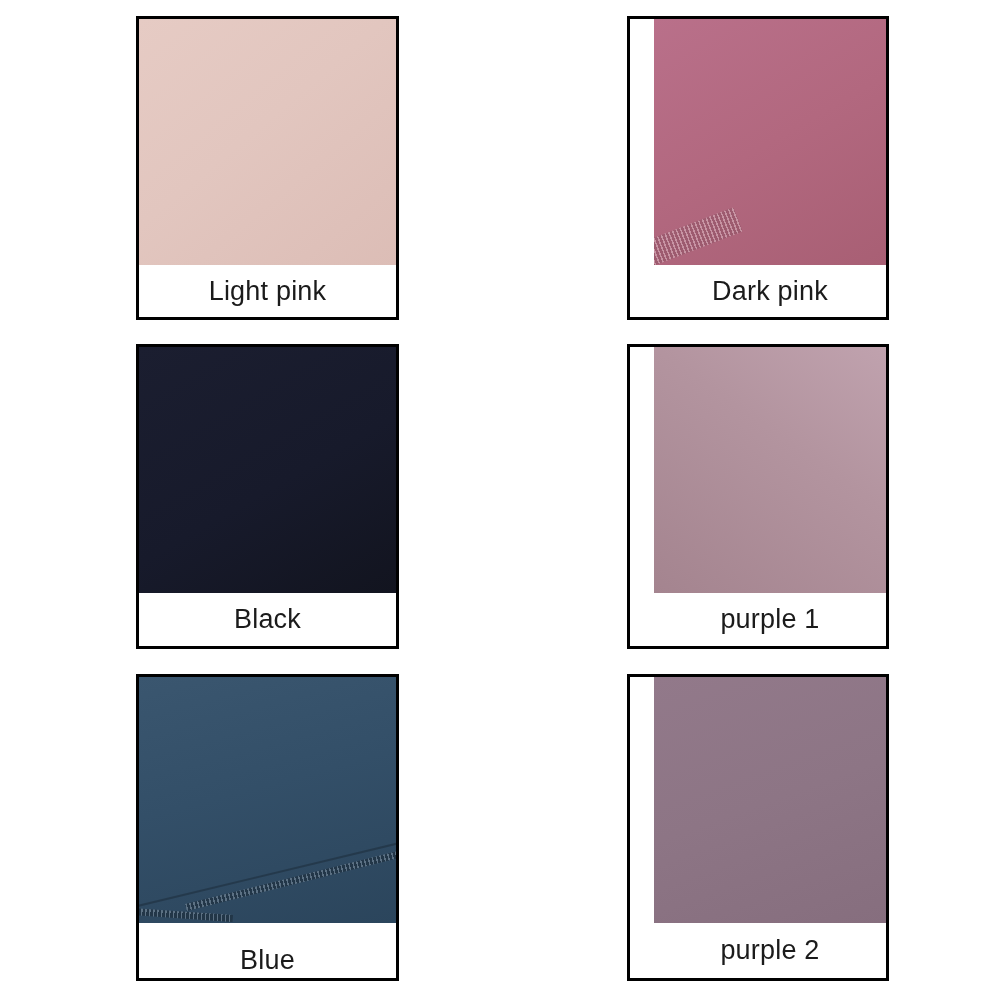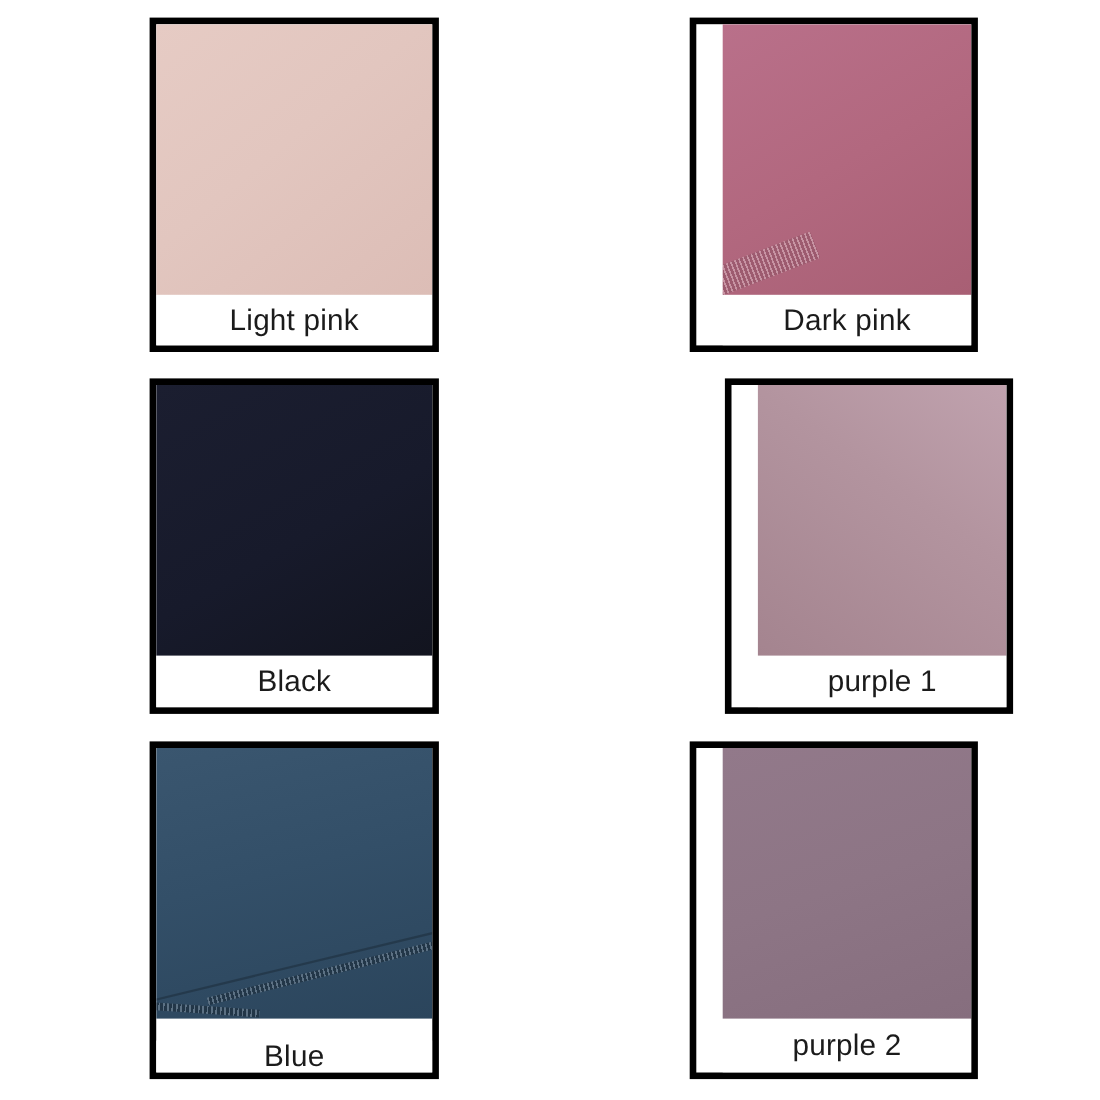--- a/index.html
+++ b/index.html
@@ -20,21 +20,21 @@
     position: absolute;
     left: 0;
     top: 0;
     width: 1000px;
     height: 1000px;
   }
 
   .swatch-card {
     position: absolute;
     box-sizing: border-box;
-    border: 6px solid #14532d;
+    border: 3px solid #14532d;
     background: #ffffff;
     display: flex;
     flex-direction: column;
     overflow: hidden;
   }
 
   
   .col-left  { left: 136px; width: 263px; }
   .col-right { left: 627px; width: 262px; padding-left: 24px; }
 
@@ -153,21 +153,21 @@
     <div class="swatch-label" style="color: rgb(27, 27, 27);">Dark pink</div>
   </div>
 
   <div class="swatch-card col-left row-2" style="border-color: rgb(0, 0, 0);">
     <div class="swatch-image" style="background: linear-gradient(150deg, rgb(27, 30, 48) 0%, rgb(23, 26, 43) 55%, rgb(18, 20, 31) 100%);">
       <div class="sheen"></div>
     </div>
     <div class="swatch-label" style="color: rgb(27, 27, 27);">Black</div>
   </div>
 
-  <div class="swatch-card col-right row-2" style="border-color: rgb(0, 0, 0); margin-left: 32px;">
+  <div class="swatch-card col-right row-2" style="border-color: rgb(0, 0, 0);">
     <div class="swatch-image" style="background: linear-gradient(215deg, rgb(192, 162, 174) 0%, rgb(179, 148, 159) 40%, rgb(164, 132, 143) 100%);">
       <div class="sheen"></div>
     </div>
     <div class="swatch-label" style="color: rgb(27, 27, 27);">purple 1</div>
   </div>
 
   <div class="swatch-card col-left row-3" style="border-color: rgb(0, 0, 0); gap: 20px;">
     <div class="swatch-image" style="background: linear-gradient(165deg, rgb(58, 86, 111) 0%, rgb(51, 79, 104) 45%, rgb(43, 69, 92) 100%);">
       <div class="sheen"></div>
       <div class="fold-blue"></div>

